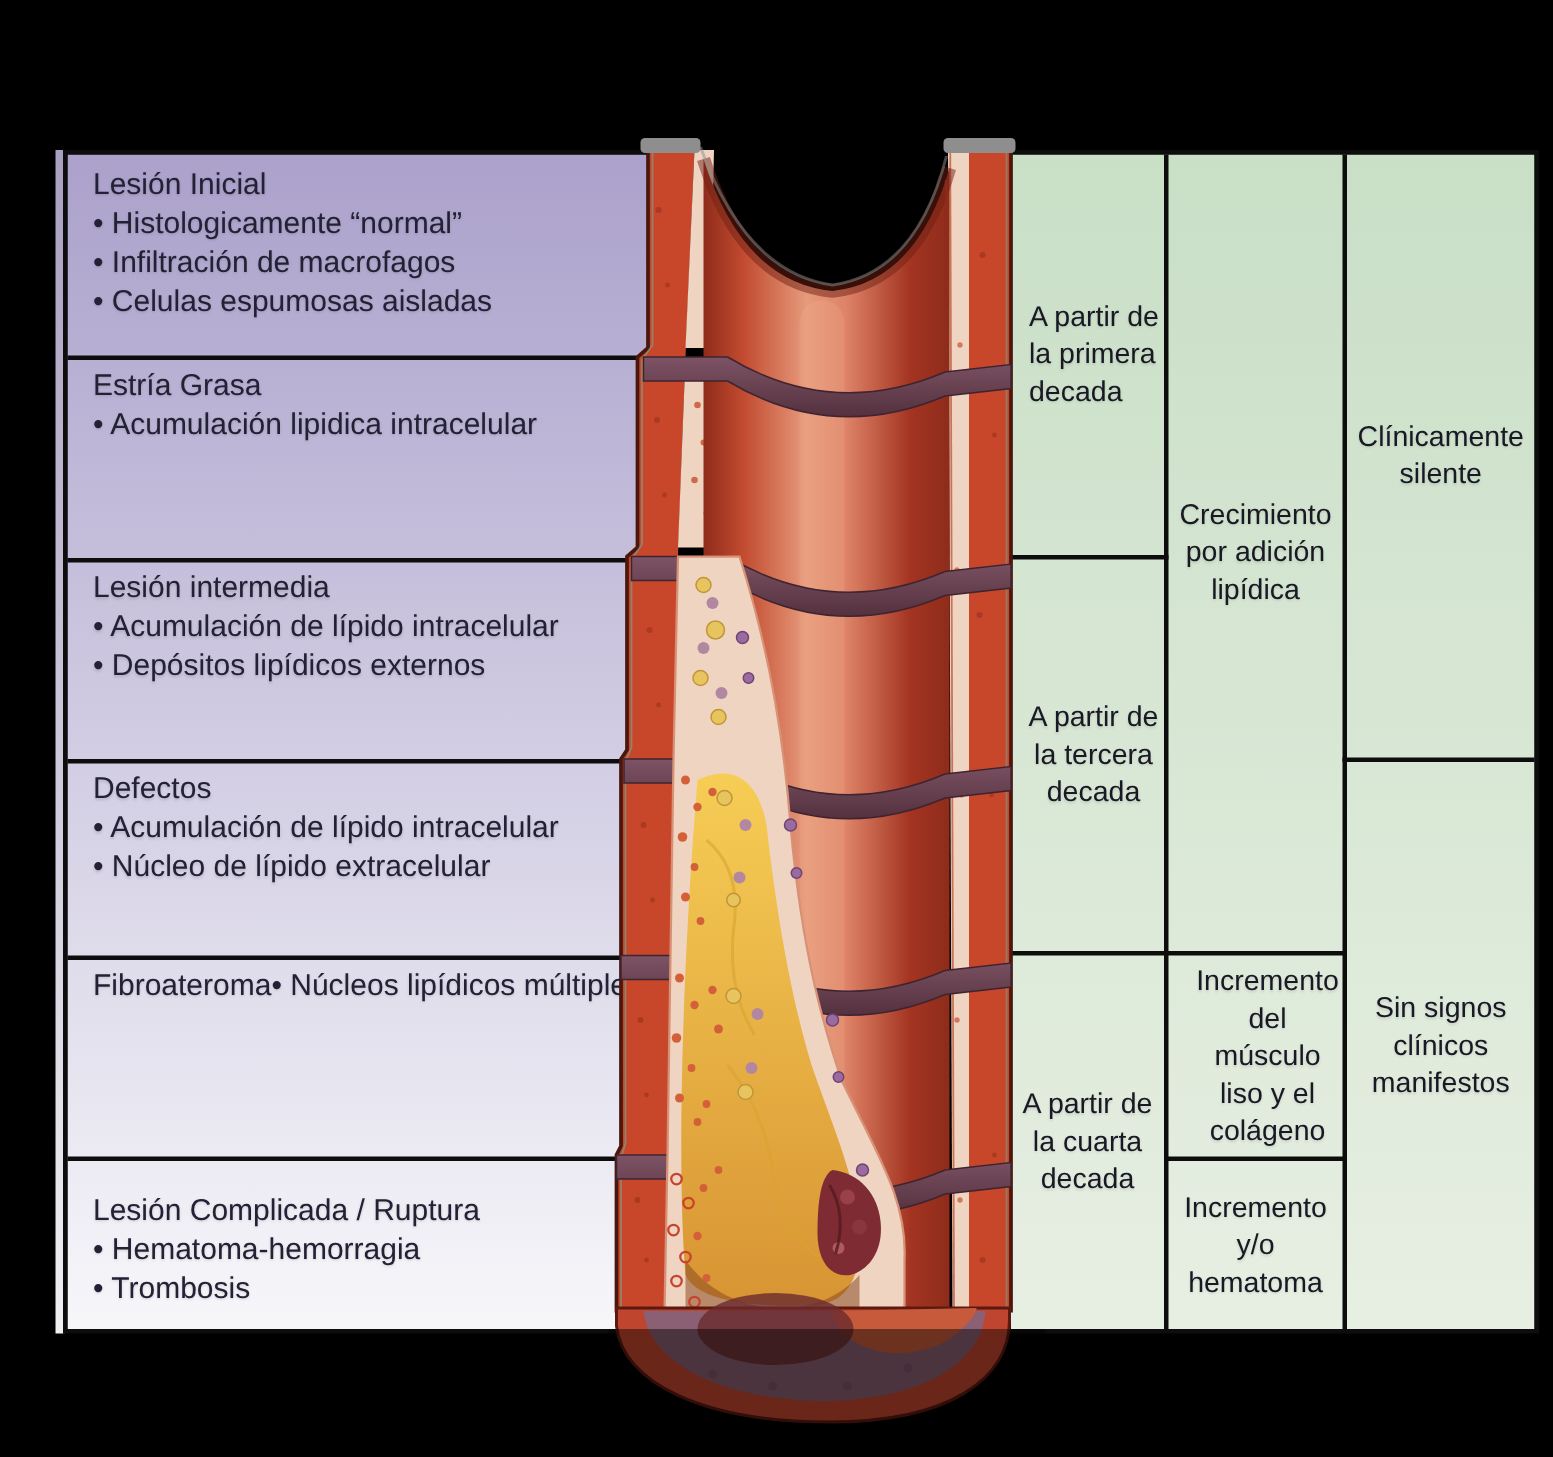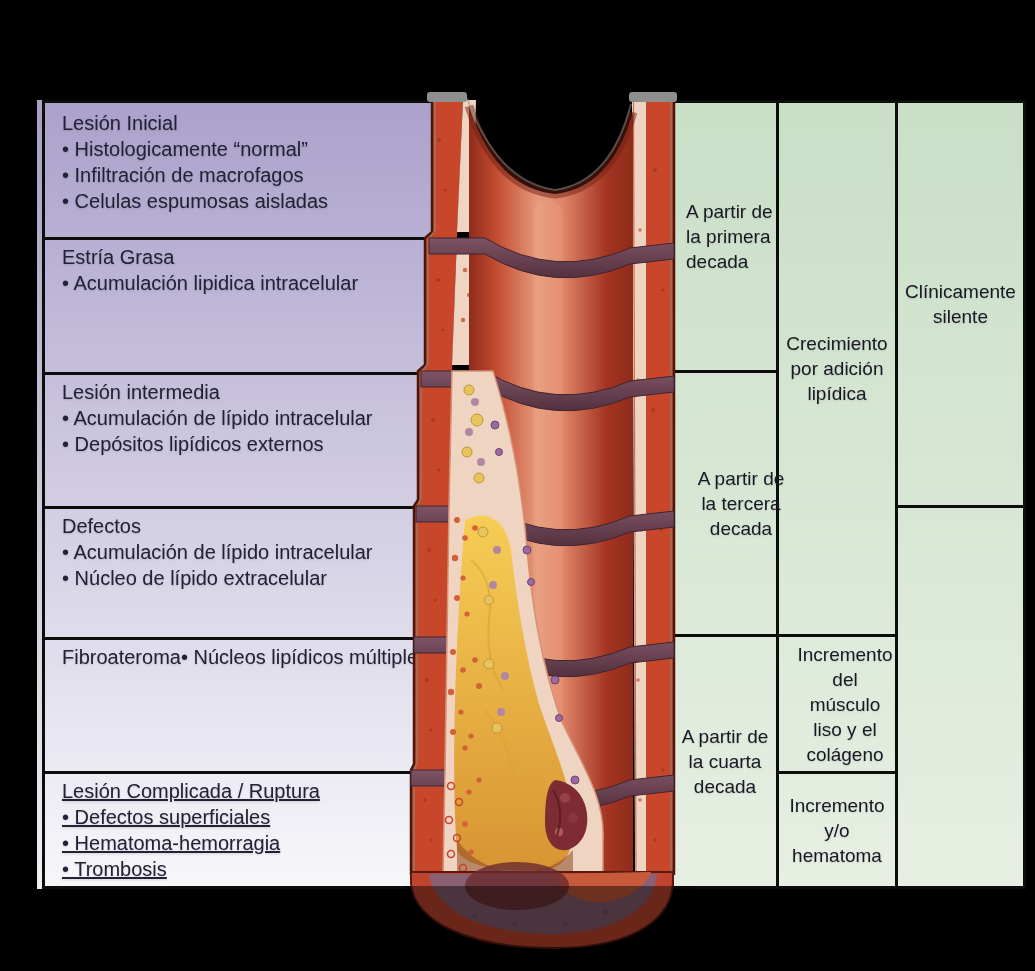--- a/index.html
+++ b/index.html
@@ -65,50 +65,50 @@
       <div>• Depósitos lipídicos externos</div>
     </div>
     <div class="stage-panel" style="top:403px;height:131px;">
       <div>Defectos</div>
       <div>• Acumulación de lípido intracelular</div>
       <div>• Núcleo de lípido extracelular</div>
     </div>
     <div class="stage-panel" style="top:534px;height:134px;">
       <div>Fibroateroma• Núcleos lipídicos múltiples</div>
     </div>
-    <div class="stage-panel" style="top:668px;height:131px;text-decoration:underline;">
+    <div class="stage-panel" style="top:684px;height:131px;">
       <div>Lesión Complicada / Ruptura</div>
-      <div>• Defectos superficiales</div>
       <div>• Hematoma-hemorragia</div>
       <div>• Trombosis</div>
     </div>
     <div class="hline" style="top:134px;left:0;width:100%;height:3px;"></div>
     <div class="hline" style="top:269px;left:0;width:100%;height:3px;"></div>
     <div class="hline" style="top:403px;left:0;width:100%;height:3px;"></div>
     <div class="hline" style="top:534px;left:0;width:100%;height:3px;"></div>
     <div class="hline" style="top:668px;left:0;width:100%;height:3px;"></div>
   </div>
 
   <div class="green-wrap">
     <div class="vline" style="left:102px;top:0;width:3px;height:100%;"></div>
     <div class="vline" style="left:221px;top:0;width:3px;height:100%;"></div>
     <div class="hline" style="top:267px;left:0;width:105px;height:3px;"></div>
     <div class="hline" style="top:531px;left:0;width:224px;height:3px;"></div>
     <div class="hline" style="top:668px;left:102px;width:122px;height:3px;"></div>
     <div class="hline" style="top:402px;left:221px;width:128px;height:3px;"></div>
 
     <div class="gcell left" style="left:0;top:0;width:102px;height:267px;">A partir de la primera decada</div>
-    <div class="gcell" style="left:16px;top:270px;width:102px;height:261px;">A partir de la tercera decada</div>
+    <div class="gcell" style="left:4px;top:270px;width:102px;height:261px;">A partir de la tercera decada</div>
     <div class="gcell" style="left:0;top:534px;width:102px;height:249px;">A partir de la cuarta decada</div>
 
     <div class="gcell" style="left:105px;top:0;width:116px;height:531px;">Crecimiento por adición lipídica</div>
     <div class="gcell" style="left:105px;top:534px;width:116px;height:134px;padding-left:16px;">Incremento del músculo liso y el colágeno</div>
     <div class="gcell" style="left:105px;top:671px;width:116px;height:112px;">Incremento y/o hematoma</div>
 
     <div class="gcell" style="left:224px;top:0;width:125px;height:402px;">Clínicamente silente</div>
+    <div class="gcell" style="left:224px;top:405px;width:125px;height:378px;">Sin signos clínicos manifestos</div>
   </div>
 
   <svg class="artery" viewBox="0 0 292 880" aria-hidden="true">
     <defs>
       <linearGradient id="lumenGrad" x1="0" y1="0" x2="1" y2="0">
         <stop offset="0" stop-color="#8f2c1b"></stop>
         <stop offset="0.16" stop-color="#c14a2f"></stop>
         <stop offset="0.42" style="stop-color:var(--lumen-center,#e79a7c)"></stop>
         <stop offset="0.58" stop-color="#de8367"></stop>
         <stop offset="0.84" style="stop-color:var(--lumen-edge,#a33421)"></stop>

